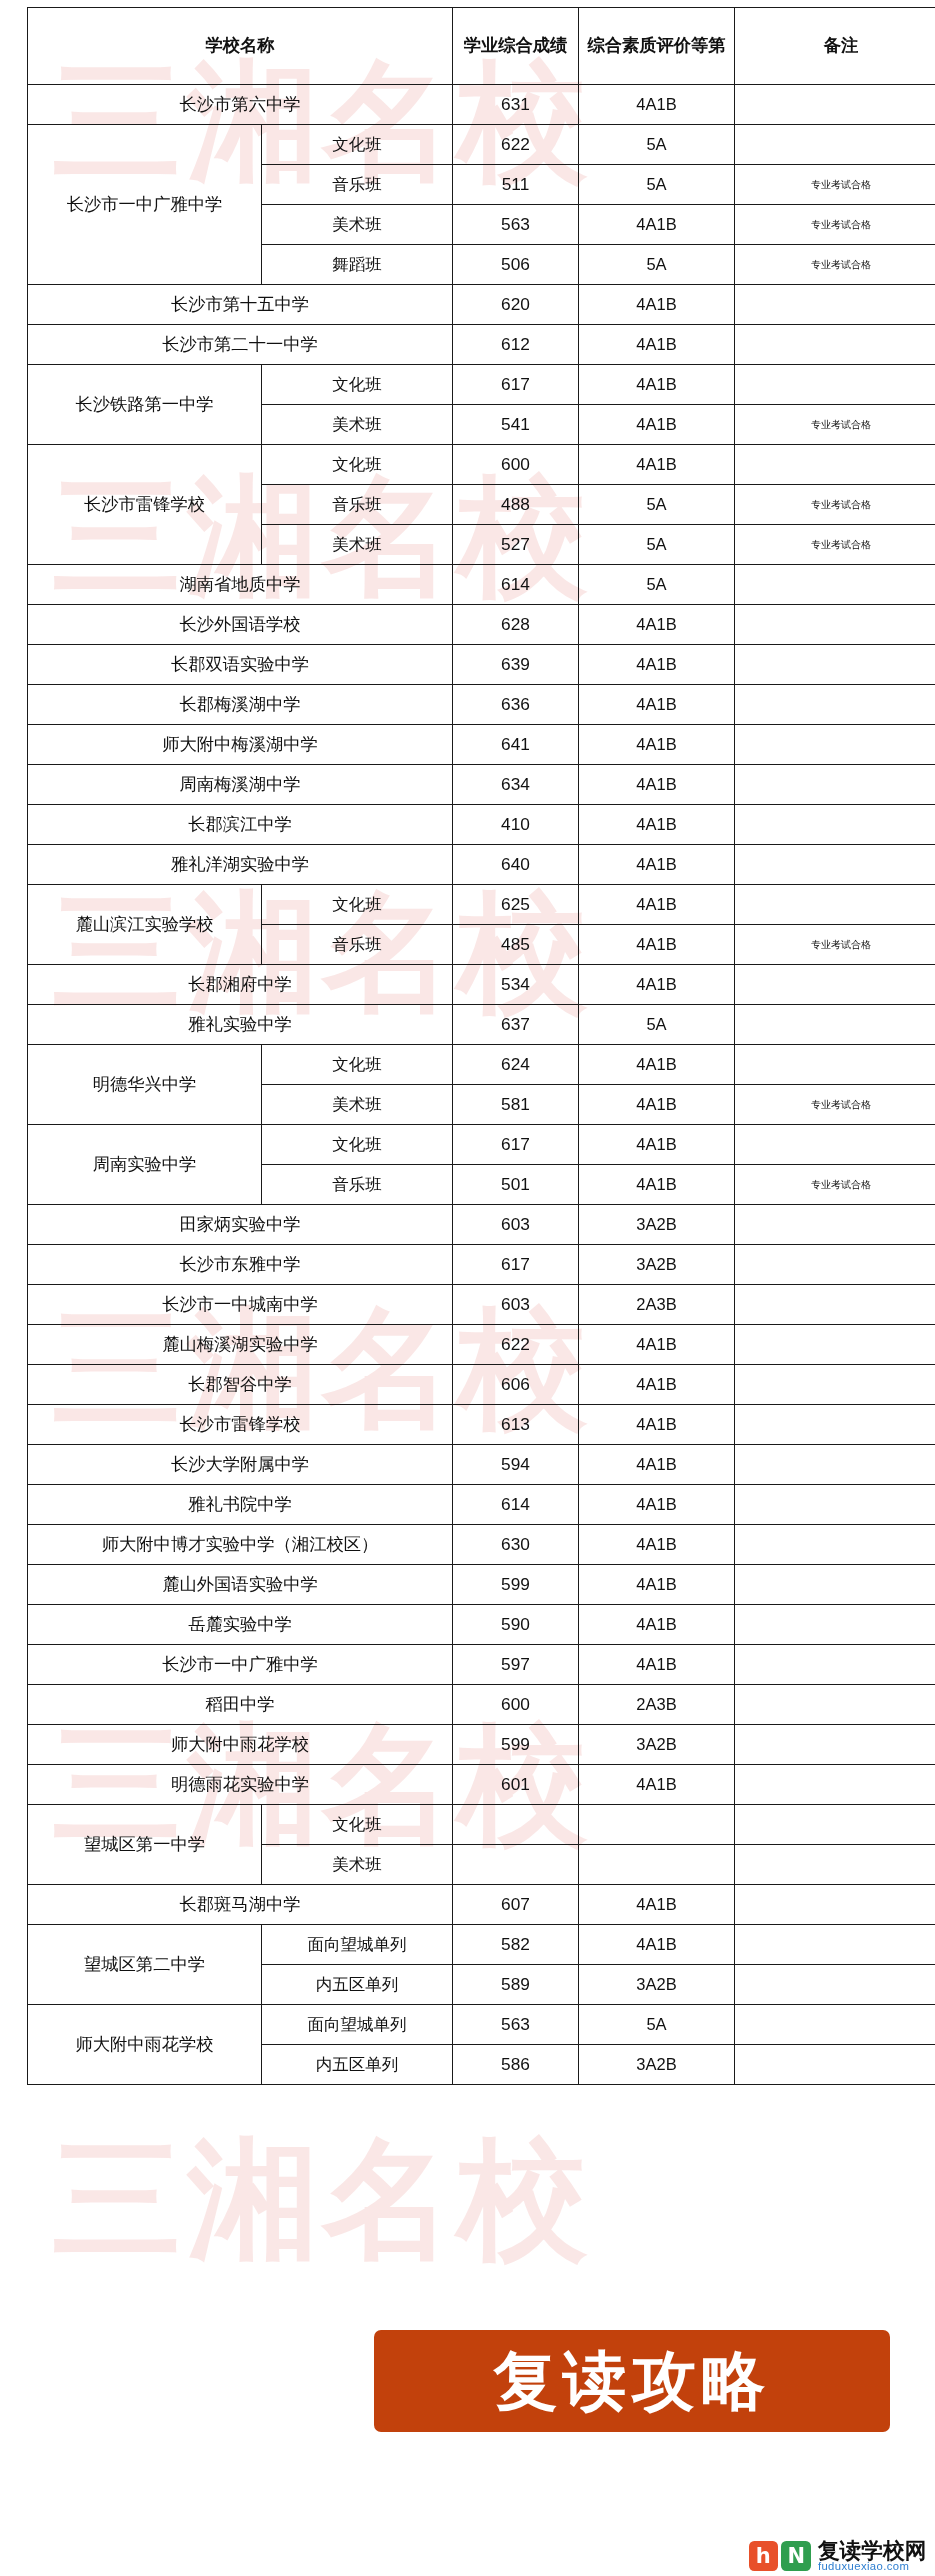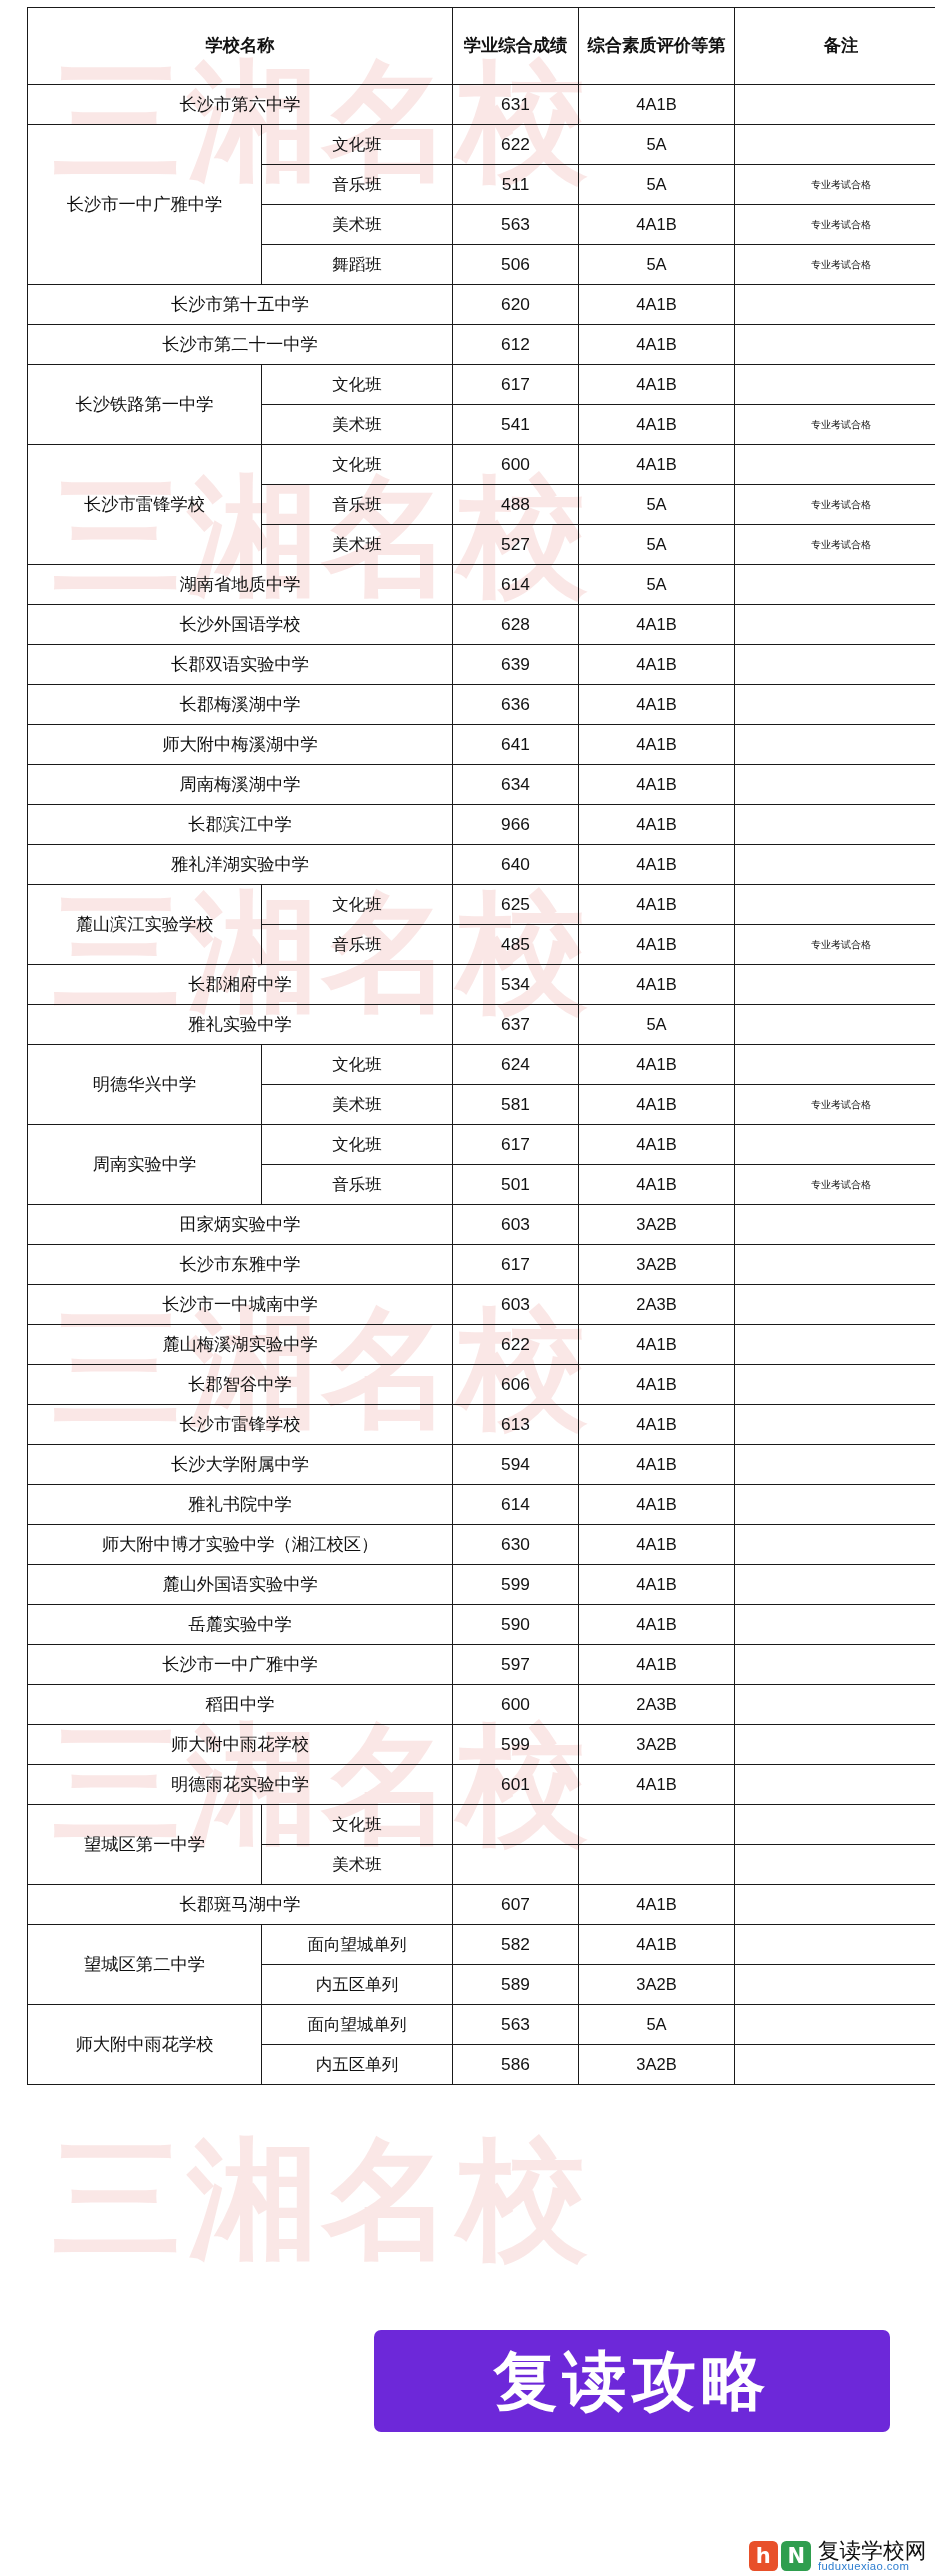--- a/index.html
+++ b/index.html
@@ -73,21 +73,21 @@
   .wm .w4{left:52px;  top:1282px;}
   .wm .w5{left:52px;  top:1698px;}
   .wm .w6{left:52px;  top:2113px;}
   
   .badge{
     position:absolute;
     left:374px;
     top:2330px;
     width:516px;
     height:102px;
-    background:#6d28d9;
+    background:#c2410c;
     border-radius:7px;
     display:flex;
     align-items:center;
     justify-content:center;
     color:#ffffff;
     font-size:64px;
     font-weight:bold;
     letter-spacing:5.2px;
     font-family:"DejaVu Sans",sans-serif;
   }
@@ -103,21 +103,21 @@
   .logo .marks{display:flex;gap:3.5px;}
   .logo .mk{
     width:29.4px;height:29.4px;border-radius:5.2px;
     display:flex;align-items:center;justify-content:center;
     color:#fff;font-size:21px;font-weight:bold;
     font-family:"DejaVu Sans",sans-serif;
   }
   .logo .mk.h{background:#e8502a;}
   .logo .mk.n{background:#2f9e4f;}
   .logo .txt{display:flex;flex-direction:column;line-height:1;}
-  .logo .txt .t1{font-size:21.7px;font-weight:normal;color:#111;}
+  .logo .txt .t1{font-size:21.7px;font-weight:bold;color:#111;}
   .logo .txt .t2{font-size:11.3px;color:#2f7fd0;letter-spacing:0.4px;}
 </style>
 </head>
 <body>
 
 <div class="wm">
   <span class="w1">三湘名校</span>
   <span class="w2">三湘名校</span>
   <span class="w3">三湘名校</span>
   <span class="w4">三湘名校</span>
@@ -249,21 +249,21 @@
           <td class="note"></td>
         </tr>
         <tr>
           <td class="school" colspan="2">周南梅溪湖中学</td>
           <td class="score">634</td>
           <td class="grade">4A1B</td>
           <td class="note"></td>
         </tr>
         <tr>
           <td class="school" colspan="2">长郡滨江中学</td>
-          <td class="score">966</td>
+          <td class="score">410</td>
           <td class="grade">4A1B</td>
           <td class="note"></td>
         </tr>
         <tr>
           <td class="school" colspan="2">雅礼洋湖实验中学</td>
           <td class="score">640</td>
           <td class="grade">4A1B</td>
           <td class="note"></td>
         </tr>
         <tr>

